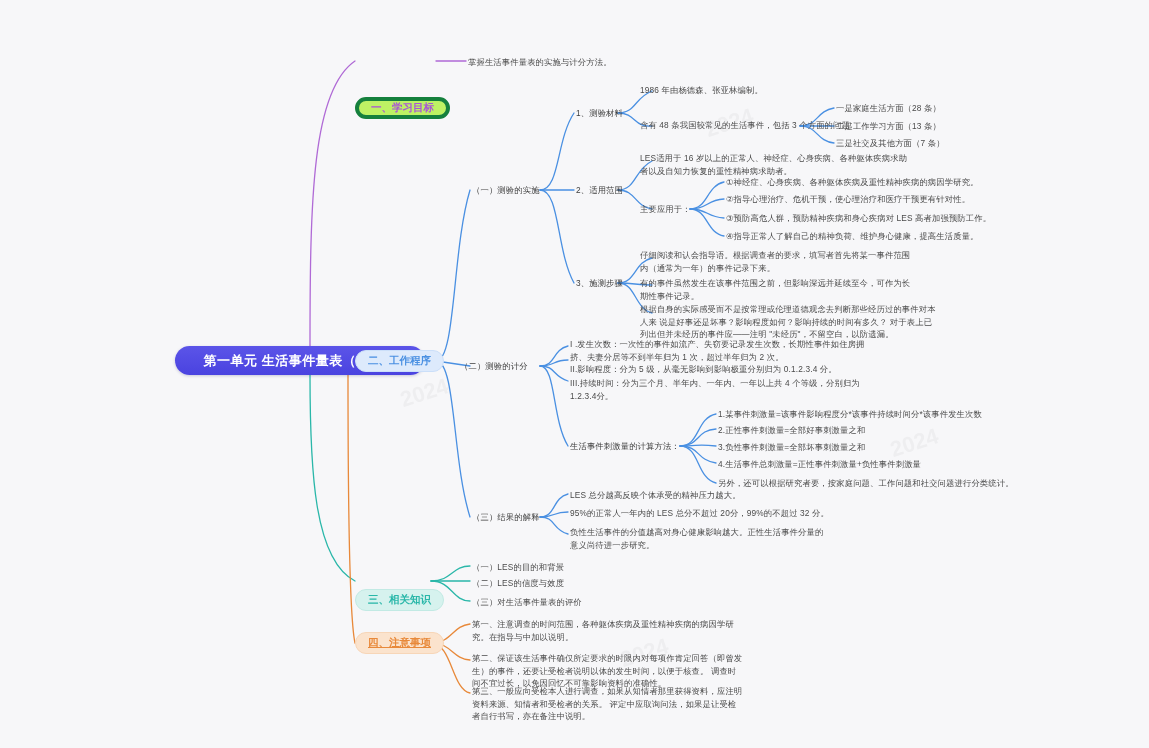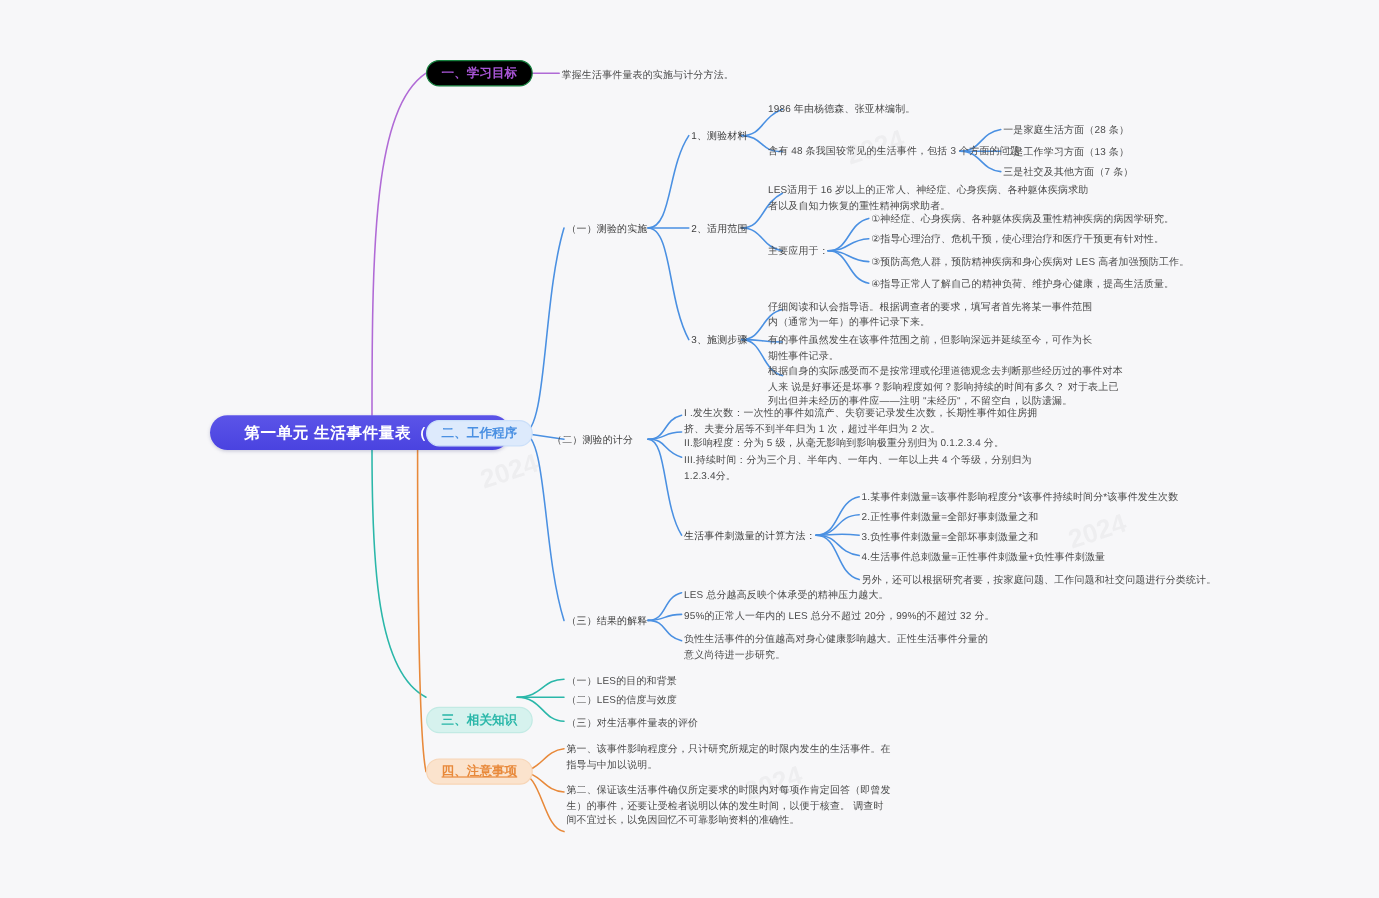--- a/index.html
+++ b/index.html
@@ -29,21 +29,21 @@
     box-shadow:0 1px 3px rgba(60,60,120,.25);
   }
 
   
   .l1{
     height:22px;border-radius:11px;
     display:flex;align-items:center;justify-content:center;
     font-size:10.5px;font-weight:bold;
     padding:0 12px;white-space:nowrap;
   }
-  .l1.purple{background:#000000;color:#a855d6;border:1px solid #15803d;}
+  .l1.purple{background:#bef264;color:#a855d6;border:4px solid #15803d;margin-top:47px;}
   .l1.blue  {background:#ddeafc;color:#4a90e2;border:1px solid #cbdff9;}
   .l1.teal  {background:#d6f2ee;color:#2ab7a9;border:1px solid #c2eae4;margin-top:19px;}
   .l1.orange{background:#fbe3cd;color:#e8893a;border:1px solid #f7d6b8;}
 
   #n-goal   {left:355px;top:50px;}
   #n-proc   {left:355px;top:350px;}
   #n-know   {left:355px;top:570px;}
   #n-note   {left:355px;top:632px;text-decoration:underline;}
 
   
@@ -207,18 +207,19 @@
   <div class="txt wauto" style="left:570px;top:489px;">LES 总分越高反映个体承受的精神压力越大。</div>
 
   <div class="txt wauto" style="left:570px;top:507px;">95%的正常人一年内的 LES 总分不超过 20分，99%的不超过 32 分。</div>
 
   <div class="txt w4" style="left:570px;top:526px;">负性生活事件的分值越高对身心健康影响越大。正性生活事件分量的意义尚待进一步研究。</div>
 
   <div class="txt wauto" style="left:472px;top:561px;">（一）LES的目的和背景</div>
   <div class="txt wauto" style="left:472px;top:577px;">（二）LES的信度与效度</div>
   <div class="txt wauto" style="left:472px;top:596px;">（三）对生活事件量表的评价</div>
 
-  <div class="txt w5" style="left:472px;top:618px;">第一、该事件影响程度分，只计研究所规定的时限内发生的生活事件。在指导与中加以说明。</div>
+  <div class="txt w5" style="left:472px;top:618px;">第一、注意调查的时间范围，各种躯体疾病及重性精神疾病的病因学研究。在指导与中加以说明。</div>
 
   <div class="txt w5" style="left:472px;top:652px;">第二、保证该生活事件确仅所定要求的时限内对每项作肯定回答（即曾发生）的事件，还要让受检者说明以体的发生时间，以便于核查。 调查时间不宜过长，以免因回忆不可靠影响资料的准确性。</div>
 
+  <div class="txt w5" style="left:472px;top:685px;">第三、一般应向受检本人进行调查，如果从知情者那里获得资料，应注明资料来源、知情者和受检者的关系。 评定中应取询问法，如果是让受检者自行书写，亦在备注中说明。</div>
 
 </div>
 
 </body></html>

